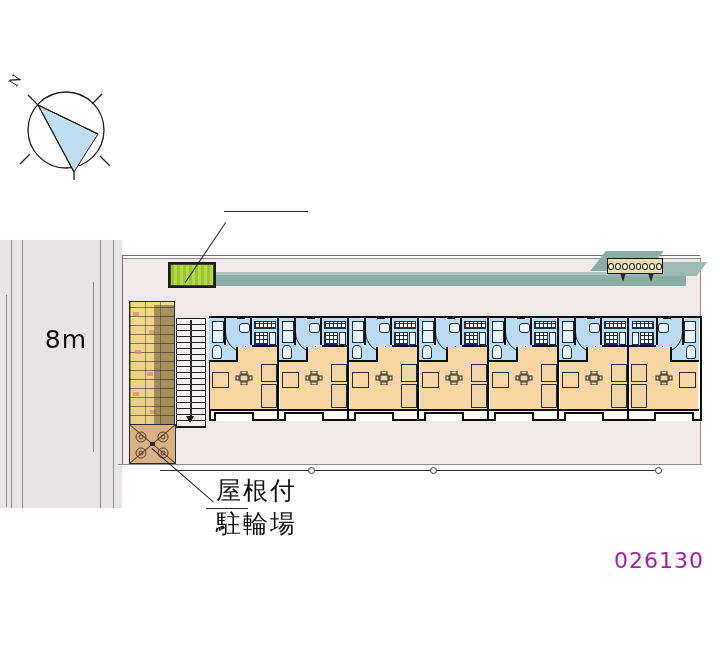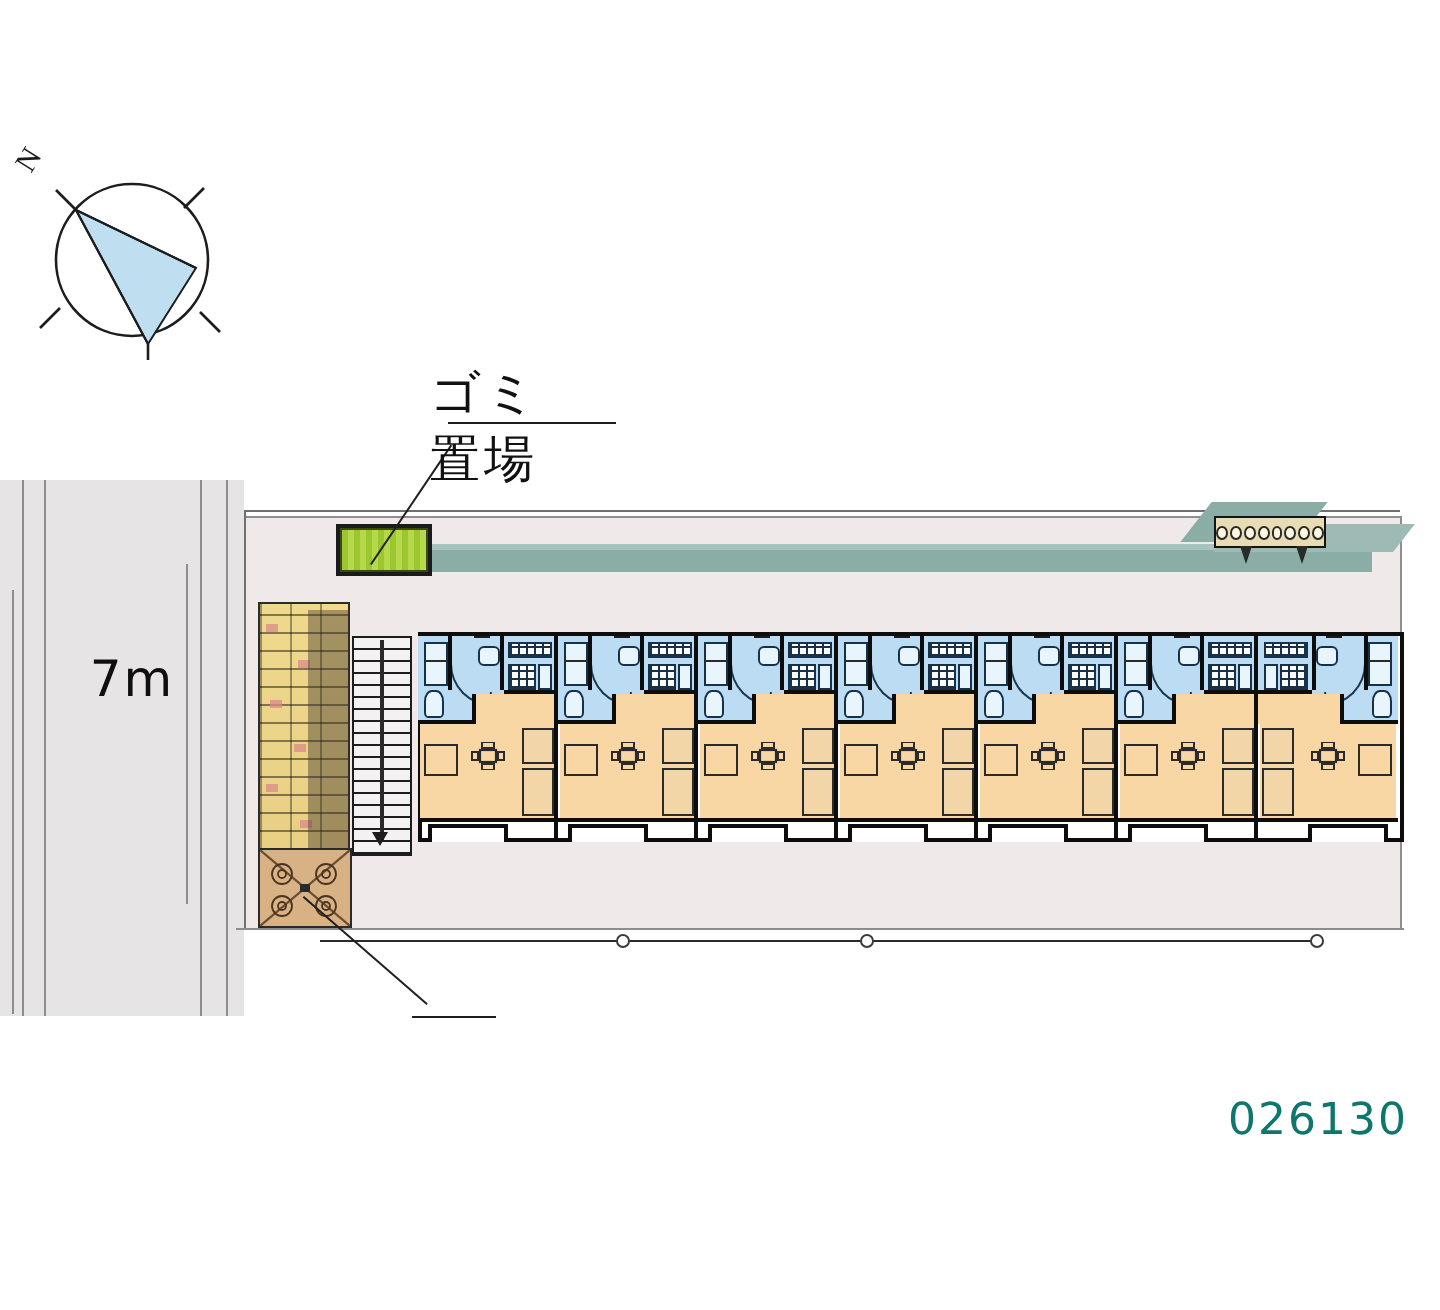--- a/index.html
+++ b/index.html
@@ -113,21 +113,21 @@
 
   
   .jp-label{
     font-family:"DejaVu Sans","Liberation Sans",sans-serif;
     color:#111;letter-spacing:2px;
   }
   #gomi-label{left:215px;top:180px;font-size:25px;line-height:33px;}
   #bike-label{left:216px;top:474px;font-size:25px;line-height:33px;}
   .leader{position:absolute;background:#1f1f1f;transform-origin:0 0;height:1px;}
   #plan-id{right:16px;top:548px;font-family:"DejaVu Sans","Liberation Sans",sans-serif;
-           font-size:22px;letter-spacing:1px;color:#0f766e;}
+           font-size:22px;letter-spacing:1px;color:#a21caf;}
 </style>
 </head>
 <body>
 
 <div id="stage">
 
   <div class="abs" id="compass">
     <svg width="120" height="115" viewBox="0 0 120 115">
       <circle cx="58" cy="62" r="38" fill="none" stroke="#1d1d1d" stroke-width="1.3"></circle>
       <path d="M30 37 L66 104 L90 66 Z" fill="#bfdff0" stroke="#1d1d1d" stroke-width="1"></path>
@@ -145,44 +145,40 @@
 
   <div class="abs" id="road-strip"></div>
   <div class="abs road-line" style="left:11px;top:240px;width:1px;height:268px;"></div>
   <div class="abs road-line" style="left:22px;top:240px;width:1px;height:268px;"></div>
   <div class="abs road-line" style="left:100px;top:240px;width:1px;height:268px;"></div>
   <div class="abs road-line" style="left:113px;top:240px;width:1px;height:268px;"></div>
   <div class="abs road-line" style="left:6px;top:295px;width:1px;height:212px;"></div>
   <div class="abs road-line" style="left:93px;top:282px;width:1px;height:170px;"></div>
 
   <div class="abs jp-label" id="road-label">
-    <div class="m">7m</div>
+    <div class="m">8m</div>
   </div>
 
   <div class="abs" id="lot"></div>
   <div class="abs" id="lot-left-edge"></div>
   <div class="abs" id="lot-top-rule"></div>
   <div class="abs" id="lot-bottom-rule"></div>
   <div class="abs" id="lot-bottom-rule2"></div>
   <div class="abs dimdot" style="left:308px;top:467px;"></div>
   <div class="abs dimdot" style="left:430px;top:467px;"></div>
   <div class="abs dimdot" style="left:655px;top:467px;"></div>
 
   <div class="abs" id="eave-band"></div>
   <div class="abs" id="eave-band-hi"></div>
 
   <div class="abs" id="gomi">
     <div id="gomi-inner"></div>
   </div>
   <div class="abs leader" style="left:185px;top:282px;width:72px;transform:rotate(-56deg);"></div>
   <div class="abs leader" style="left:224px;top:211px;width:84px;"></div>
-  <div class="abs jp-label" id="gomi-label">
-    <div>ゴミ</div>
-    <div>置場</div>
-  </div>
 
   <div class="abs" id="mailbox-roof2"></div>
   <div class="abs" id="mailbox-roof"></div>
   <div class="abs" id="mailbox">
     <span class="mslot"></span>
     <span class="mslot"></span>
     <span class="mslot"></span>
     <span class="mslot"></span>
     <span class="mslot"></span>
     <span class="mslot"></span>
@@ -217,20 +213,24 @@
         <circle cx="11" cy="28" r="5"></circle>
           <circle cx="11" cy="28" r="2"></circle>
         <circle cx="33" cy="28" r="5"></circle>
           <circle cx="33" cy="28" r="2"></circle>
       </g>
       <rect x="20" y="17" width="5" height="4" fill="#2a2a2a"></rect>
     </svg>
   </div>
   <div class="abs leader" style="left:152px;top:448px;width:82px;transform:rotate(41deg);"></div>
   <div class="abs leader" style="left:206px;top:508px;width:42px;"></div>
+  <div class="abs jp-label" id="bike-label">
+    <div>屋根付</div>
+    <div>駐輪場</div>
+  </div>
 
   <div class="abs" id="building"></div>
 
   <div class="abs" id="units-layer" style="left:209px;top:316px;width:493px;height:105px;">
       <div class="unit" style="left: 0px;">
 
       <div class="u-blue"></div>
 
       <div class="entry-door" style="left:11px;top:-16px;width:18px;height:17px;"></div>
       <div class="entry-leaf" style="left:28px;top:-16px;width:6px;height:17px;"></div>

